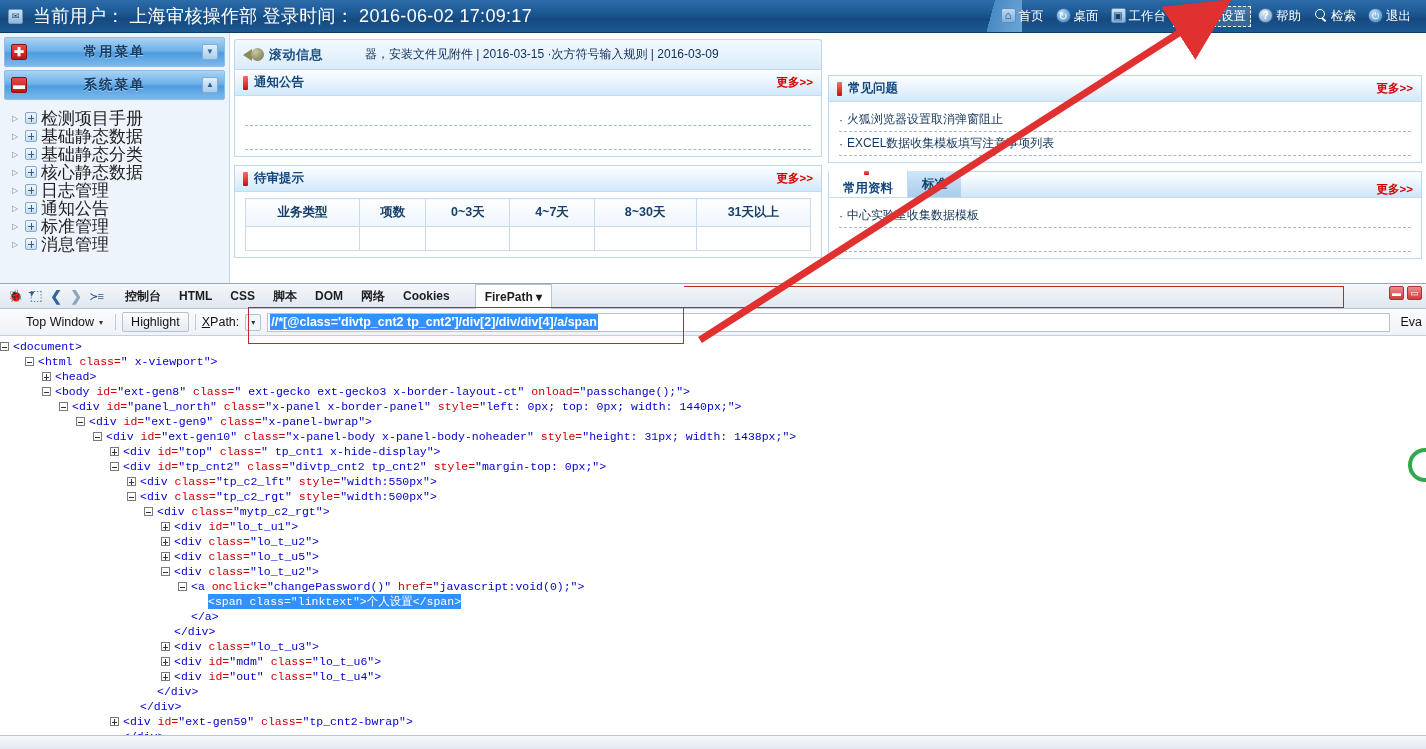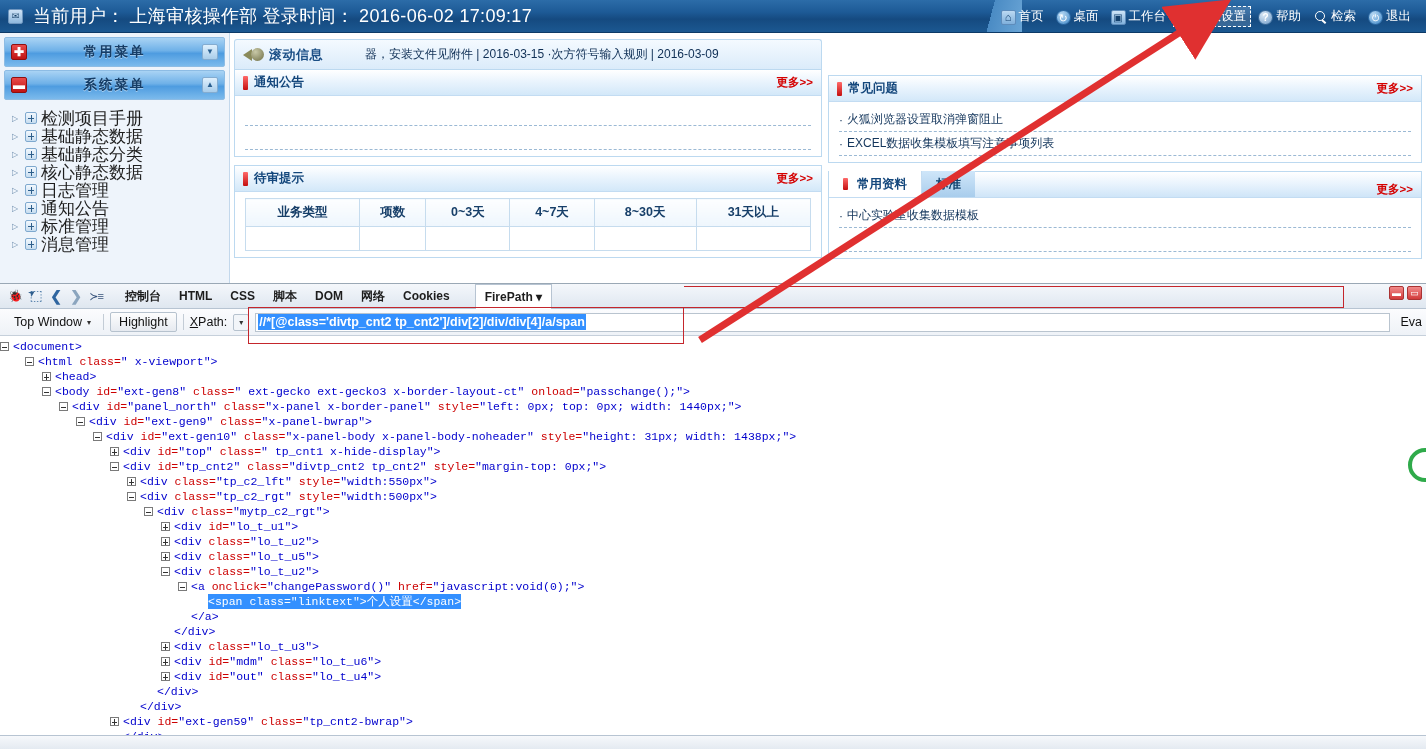--- a/index.html
+++ b/index.html
@@ -38,21 +38,21 @@
     display: flex; align-items: center; height: 33px;
     padding-right: 10px; gap: 2px;
   }
   .topnav::before {
     content: ""; position: absolute; left: -34px; top: 0;
     width: 60px; height: 33px;
     background: linear-gradient(105deg, transparent 48%, #4a8bc4 48%, #6aa5d6 100%);
   }
   .topnav-item {
     position: relative; z-index: 2;
-    display: flex; align-items: flex-end; gap: 3px;
+    display: flex; align-items: flex-start; gap: 3px;
     padding: 2px 5px; cursor: pointer; white-space: nowrap;
   }
   .topnav-item .lbl { color: #ffffff; font-size: 12.5px; }
   .topnav-item.sel { outline: 1px dashed #ffffff; outline-offset: -1px; background: rgba(255,255,255,.14); }
   .nico { width: 15px; height: 15px; display: inline-block; position: relative; flex: 0 0 auto; }
   .nico-home { background: linear-gradient(to bottom,#bcd9f2,#7fb0dc); border:1px solid #5e8cbb; border-radius:2px; }
   .nico-home::after { content:"⌂"; position:absolute; inset:0; color:#14416e; font-size:11px; text-align:center; line-height:13px; }
   .nico-refresh { border-radius: 50%; background: radial-gradient(circle at 35% 30%, #bcdcf5, #3d86c6); border:1px solid #2d6ba6; }
   .nico-refresh::after { content:"↻"; position:absolute; inset:0; color:#fff; font-size:11px; text-align:center; line-height:14px; }
   .nico-desk { background: linear-gradient(to bottom,#cfe4f7,#82b2dd); border:1px solid #5e8cbb; border-radius:2px; }
@@ -179,21 +179,21 @@
   table.pend td { border: 1px solid #c6dcee; height: 24px; }
 
   
   .tabstrip { display: flex; align-items: flex-end; height: 26px;
     background: linear-gradient(to bottom,#ffffff 0%,#eaf4fd 45%,#cfe5f8 100%);
     border-bottom: 1px solid #c3dcf2; }
   .tab {
     display:flex; align-items:center; gap:5px; height:26px; padding: 0 14px;
     font-size:12.5px; font-weight:bold; color:#14477c; cursor:pointer;
   }
-  .tab.active { background: #ffffff; border-right: 1px solid #c3dcf2; }
+  .tab.active { background: #ffffff; border-right: 1px solid #c3dcf2; flex-direction: column; }
   .tab.inactive { background: linear-gradient(to bottom,#cfe6f9,#a9cdec); color:#13436f; }
 
   
   .firebug {
     position: absolute; left: 0; top: 283px; width: 1426px; height: 466px;
     background: #ffffff; border-top: 1px solid #9aa8b5;
   }
   .fb-toolbar {
     height: 25px; display: flex; align-items: center;
     background: linear-gradient(to bottom,#f4f7fb,#dfe7f0);
@@ -227,21 +227,21 @@
     width: 15px; height: 14px; border: 1px solid #a33; border-radius: 2px;
     background: linear-gradient(to bottom,#f28b8b,#d23a3a);
     display:flex; align-items:center; justify-content:center;
     color:#fff; font-size:9px; line-height:1; cursor:pointer;
   }
 
   .fb-subbar {
     height: 27px; display: flex; align-items: center;
     background: linear-gradient(to bottom,#fbfcfe,#eef2f7);
     border-bottom: 1px solid #c6d0db;
-    padding-left: 8px; gap: 6px; position: relative;
+    padding-left: 20px; gap: 6px; position: relative;
   }
   .fb-sel {
     display:flex; align-items:center; gap:5px; font-size:12.5px; color:#111;
     padding: 2px 6px; cursor:pointer;
   }
   .fb-sel .caret { font-size: 8px; color:#333; }
   .fb-btn {
     font-size:12.5px; color:#111; padding: 2px 8px; cursor:pointer;
     border: 1px solid #b6c2ce; background: linear-gradient(to bottom,#fdfdfd,#e6eaf0);
     border-radius: 2px;

